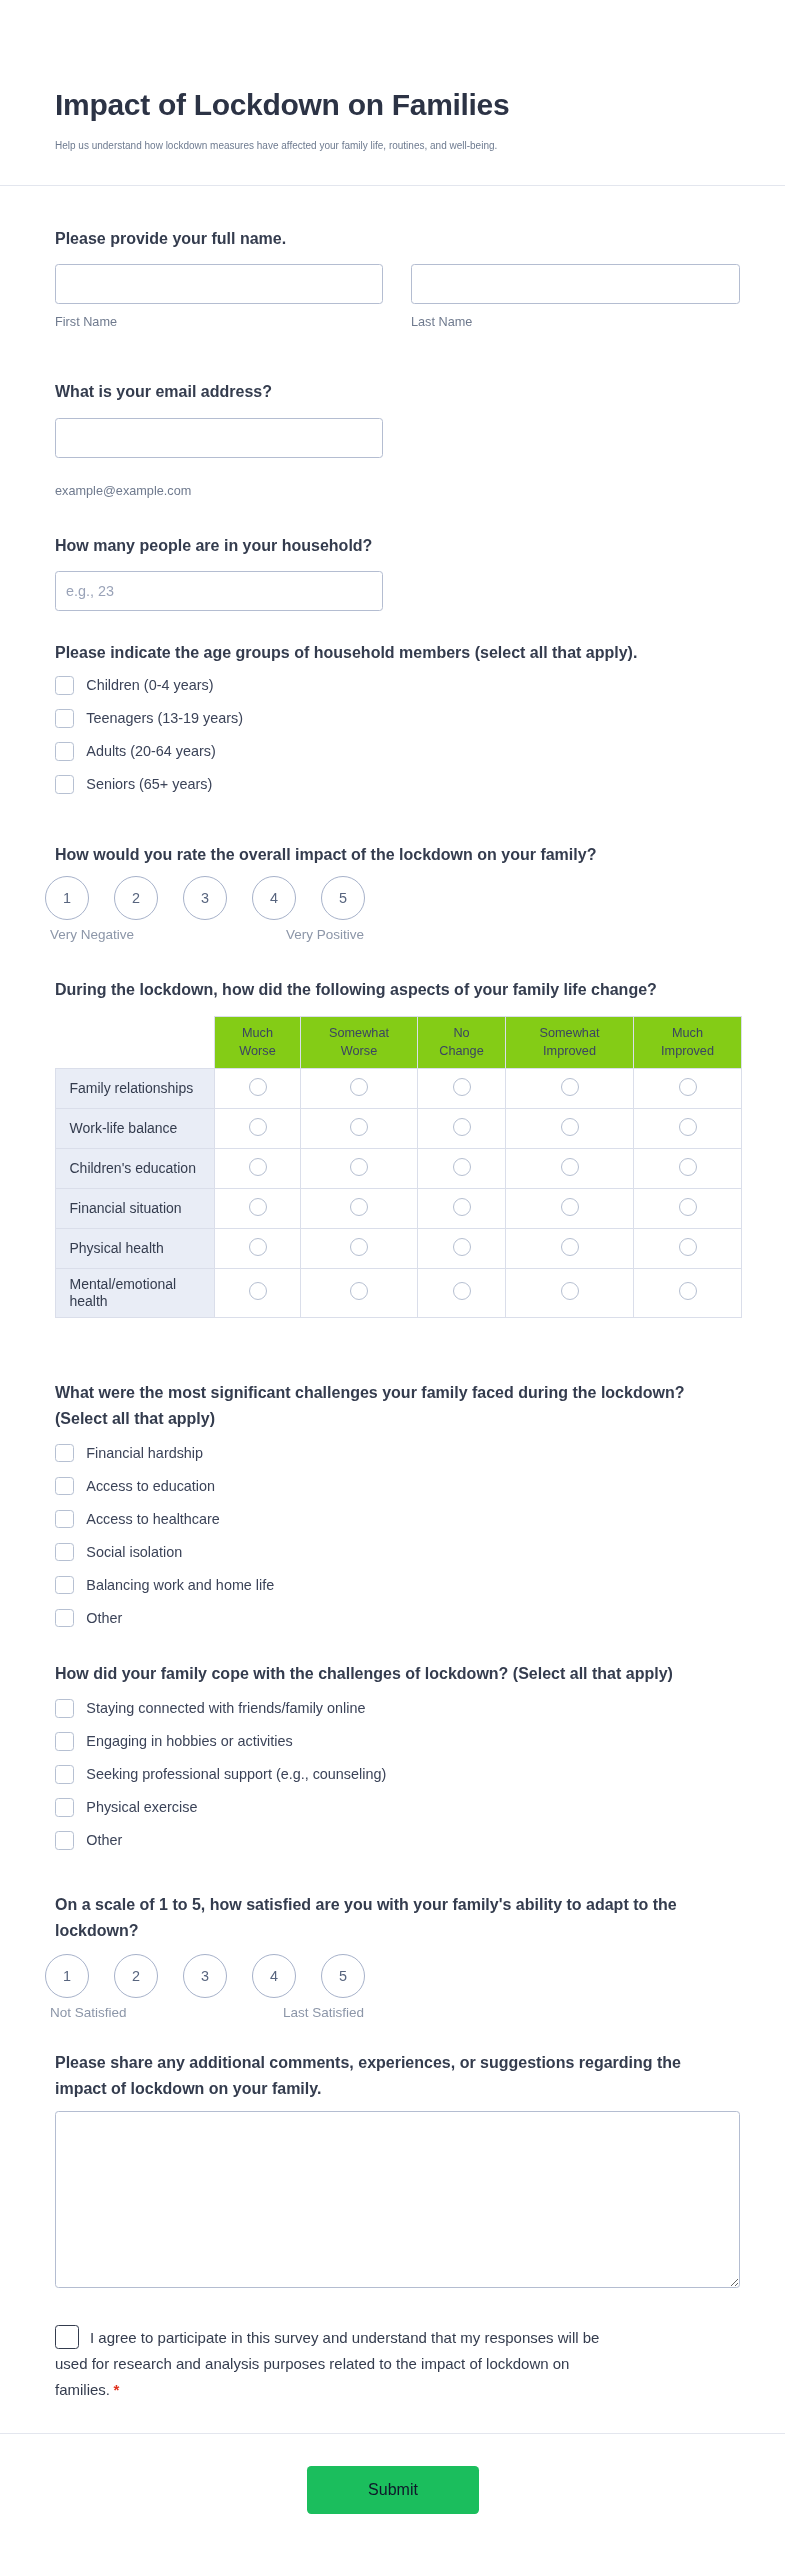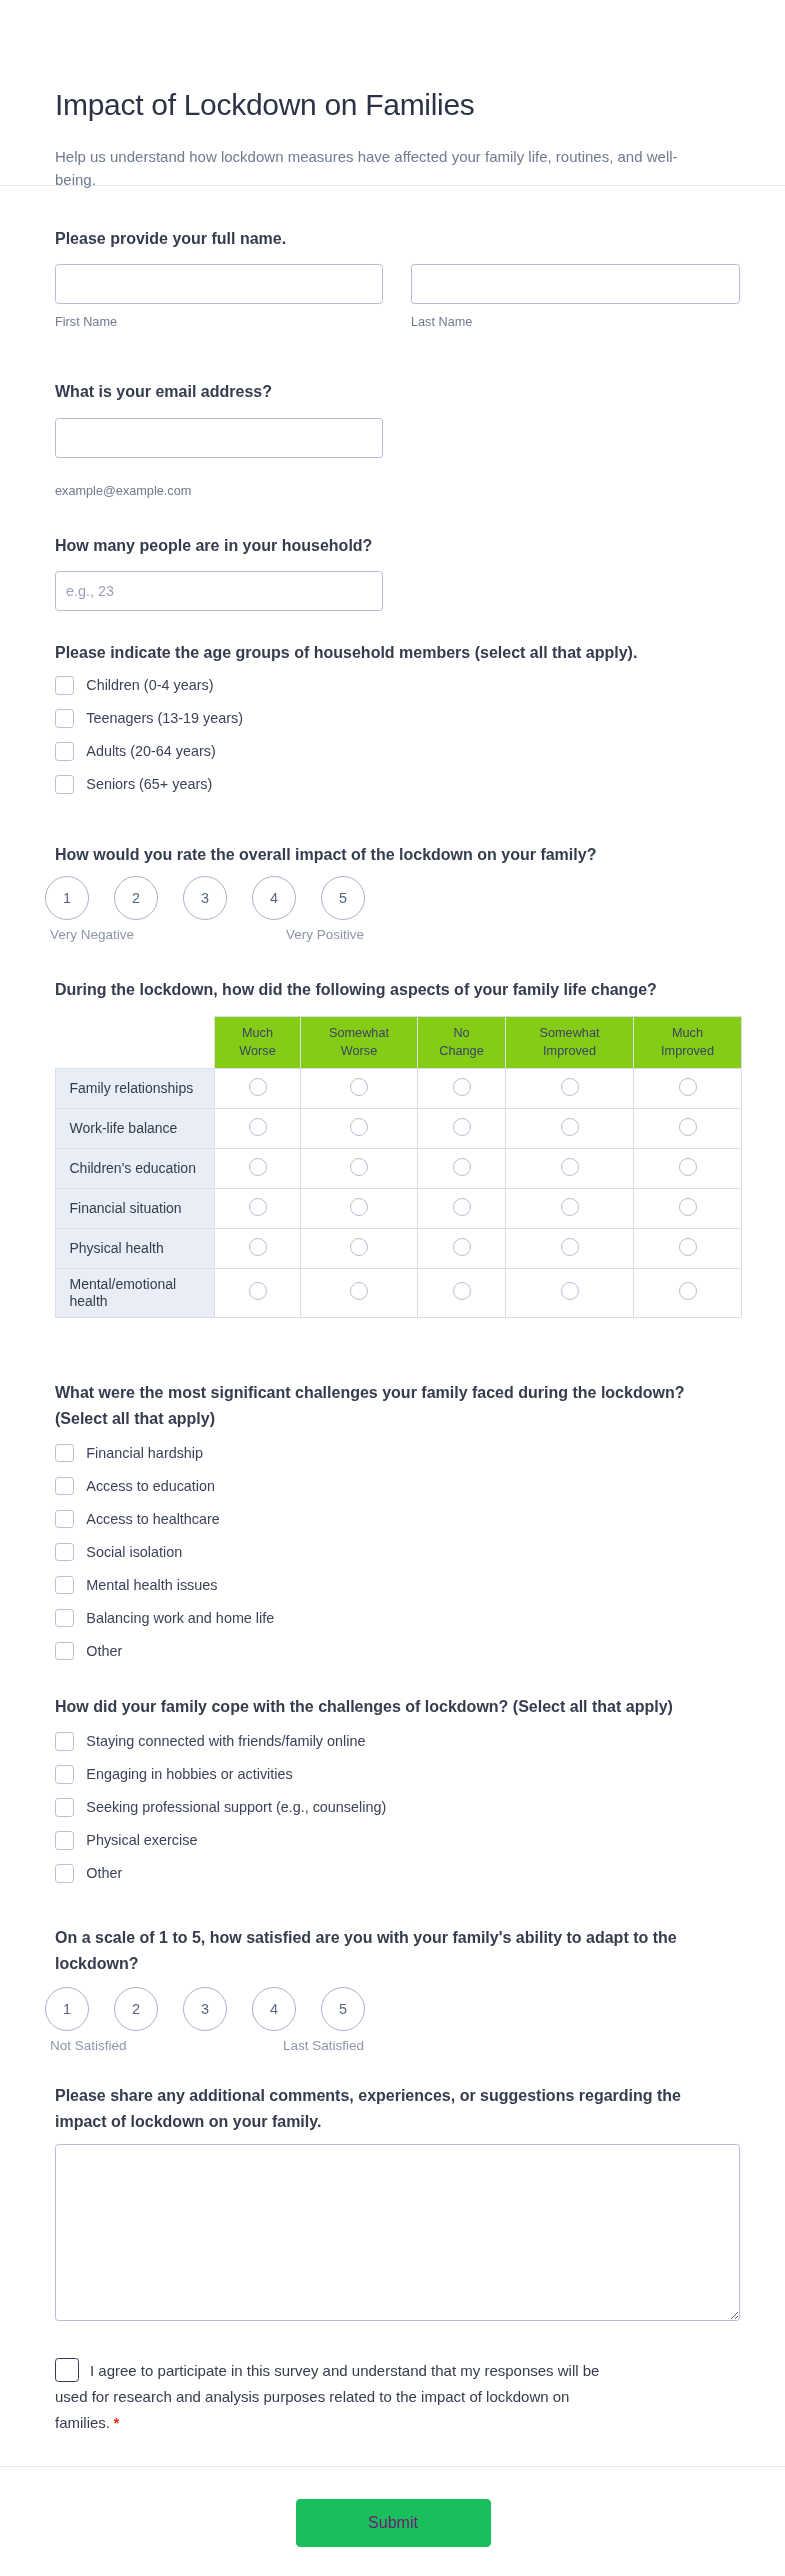--- a/index.html
+++ b/index.html
@@ -5,22 +5,22 @@
   * { margin:0; padding:0; box-sizing:border-box; }
   html,body { background:#ffffff; }
   body {
     width:786px; min-height:2576px; margin:0 auto;
     font-family:"Liberation Sans", sans-serif;
     color:#343c4e;
     -webkit-font-smoothing:antialiased;
   }
   
   .form-header { padding:88px 46px 0 55px; height:186px; border-bottom:0.8px solid #e3e6ee; }
-  .form-title { font-size:30px; font-weight:400; color:#2c3345; letter-spacing:-0.3px; }
-  .form-subtitle { margin-top:23px; max-width:651px; font-size:15px; line-height:23px; color:#6e7b90; }
+  .form-title { font-size:30px; font-weight:700; color:#2c3345; letter-spacing:-0.3px; }
+  .form-subtitle { margin-top:12px; max-width:651px; font-size:10px; line-height:23px; color:#6e7b90; }
   
   .form-body { padding:0 46px 0 55px; }
   .q-label { font-size:16px; line-height:22px; font-weight:700; color:#343c4e; }
   .q-label.multiline { line-height:26px; max-width:634px; }
   .sub-label { font-size:12.7px; color:#6f7a8e; }
   .text-input {
     display:block; height:40px; width:328px;
     border:0.8px solid #b4bdd1; border-radius:3.4px; background:#fff;
     font-family:"Liberation Sans", sans-serif; font-size:14.4px; color:#343c4e; padding:0 10px;
     outline:none;
@@ -99,22 +99,22 @@
   .sec-agreement { margin-top:37px; max-width:575px; font-size:15px; line-height:26px; color:#343c4e; }
   .agree-cb {
     display:inline-block; width:24px; height:24px; border:1.7px solid #343c4e; border-radius:3.4px;
     background:#fff; vertical-align:-6px; margin-right:11px; cursor:pointer;
   }
   .req-star { color:#e0311d; font-weight:700; margin-left:3.4px; }
   
   .divider-bottom { border-bottom:0.8px solid #e3e6ee; margin-top:30px; }
   .submit-area { padding:32px 0 42px 0; }
   .submit-btn {
-    display:block; margin:0 auto; width:195px; height:48px;
-    background:#1bbe5d; color:#701a75; font-family:"Liberation Sans", sans-serif;
+    display:block; margin:0 auto; width:172px; height:48px;
+    background:#1bbe5d; color:#0f172a; font-family:"Liberation Sans", sans-serif;
     font-size:16px; font-weight:500; border:none; border-radius:4.2px; cursor:pointer;
   }
 </style>
 </head>
 <body>
 
 <div class="form-header">
   <h1 class="form-title">Impact of Lockdown on Families</h1>
   <p class="form-subtitle">Help us understand how lockdown measures have affected your family life, routines, and well-being.</p>
 </div>
@@ -269,24 +269,20 @@
       <label class="opt">
         <span class="cb"></span>
         <span class="opt-label">Access to healthcare</span>
       </label>
       <label class="opt">
         <span class="cb"></span>
         <span class="opt-label">Social isolation</span>
       </label>
       <label class="opt">
         <span class="cb"></span>
-        <span class="opt-label">Mental health issues</span>
-      </label>
-      <label class="opt">
-        <span class="cb"></span>
         <span class="opt-label">Balancing work and home life</span>
       </label>
       <label class="opt">
         <span class="cb"></span>
         <span class="opt-label">Other</span>
       </label>
     </div>
   </div>
 
   <div class="sec-coping">

